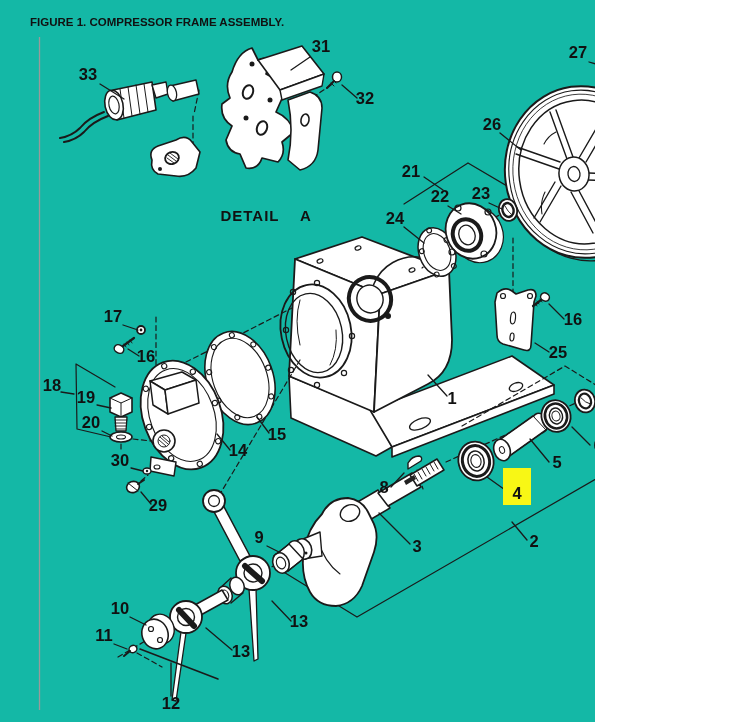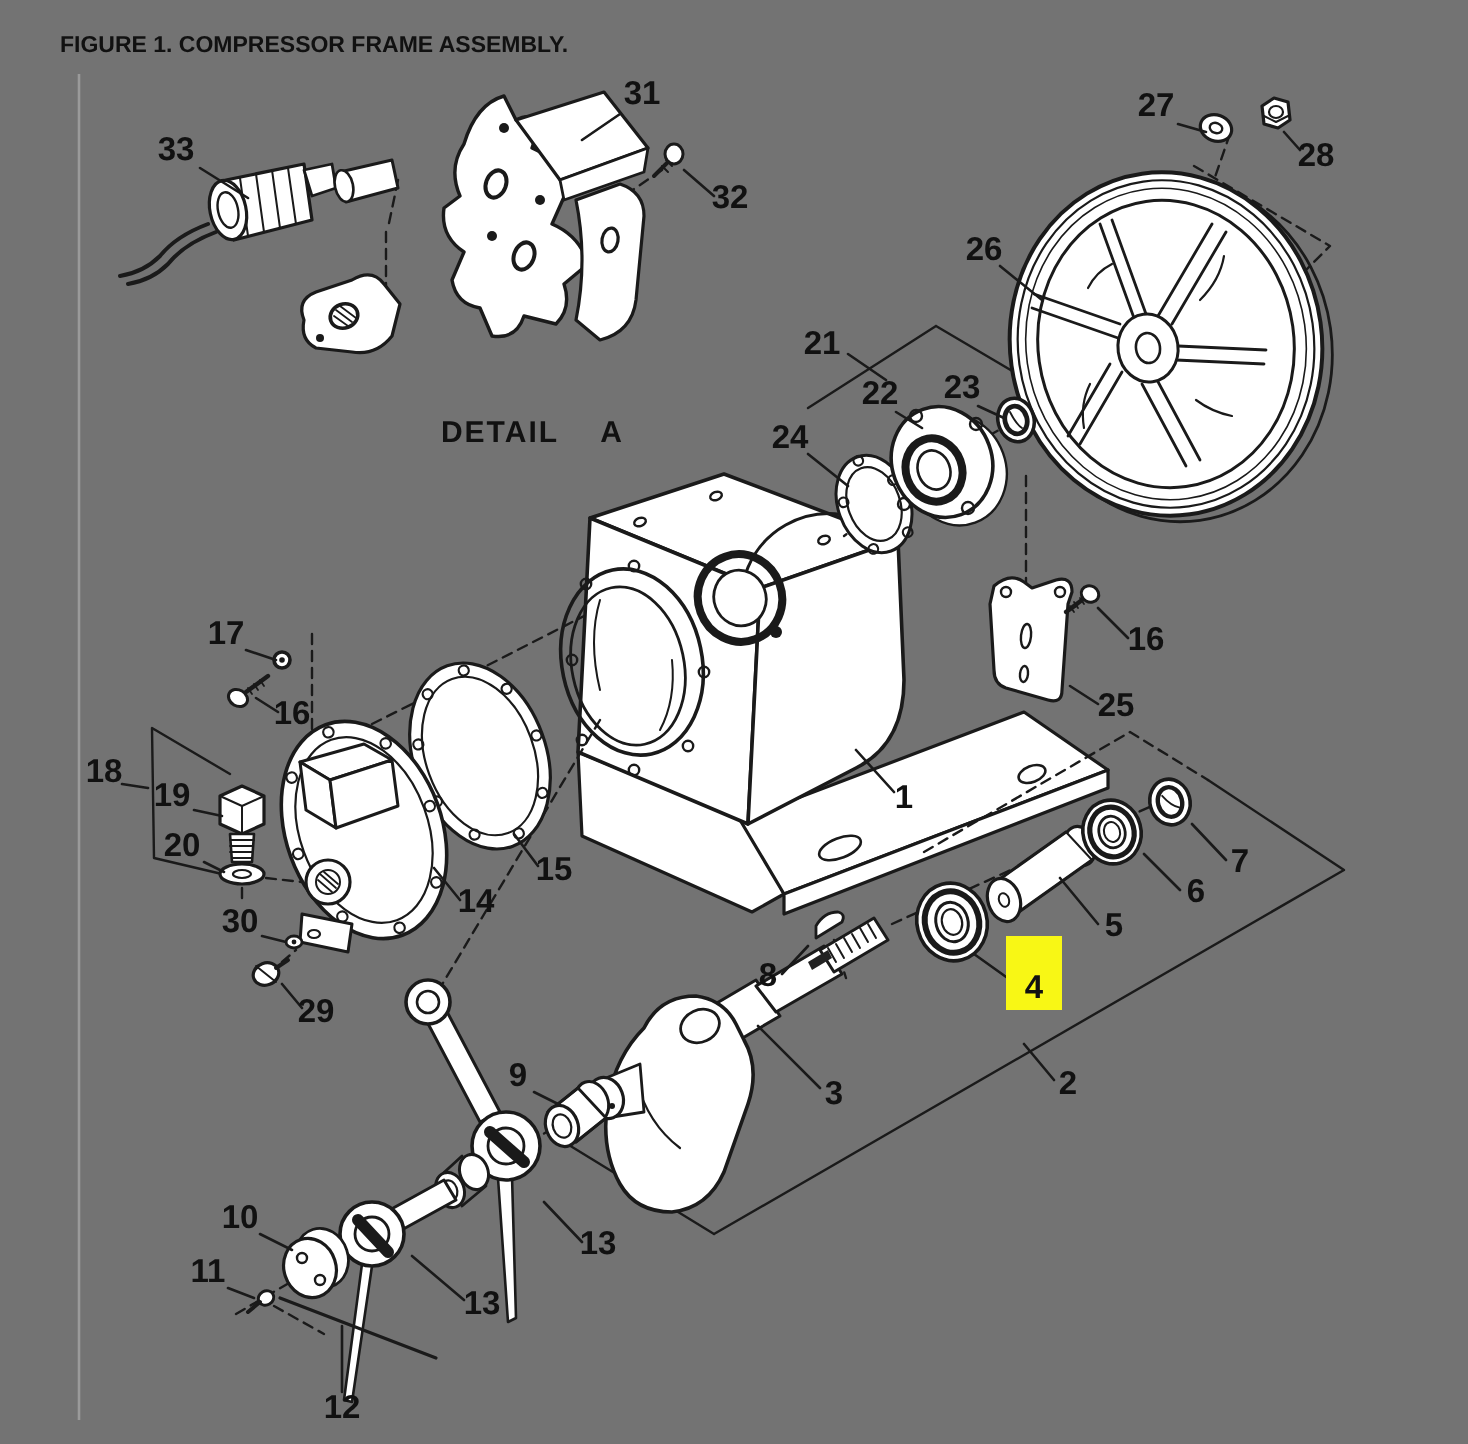--- a/index.html
+++ b/index.html
@@ -1,16 +1,16 @@
 <!DOCTYPE html>
 <html><head>
 <meta charset="utf-8">
 <style>
   html,body{margin:0;padding:0;background:#ffffff;}
-  #stage{position:relative;width:734px;height:722px;background:#737373;overflow:hidden;}
+  #stage{position:relative;width:595px;height:722px;background:#14b8a6;overflow:hidden;}
   svg{display:block;}
   .ink{stroke:#1a1a1a;fill:none;stroke-linecap:round;stroke-linejoin:round;}
   .w{fill:#ffffff;stroke:#1a1a1a;stroke-linejoin:round;stroke-linecap:round;}
   .callout{font-family:"Liberation Sans","DejaVu Sans",sans-serif;font-weight:bold;font-size:16.5px;fill:#111111;text-anchor:middle;}
   .title-text{font-family:"Liberation Sans","DejaVu Sans",sans-serif;font-weight:bold;font-size:11.5px;fill:#111111;}
   .detail-text{font-family:"Liberation Sans","DejaVu Sans",sans-serif;font-weight:bold;font-size:15px;fill:#111111;letter-spacing:1px;}
 </style>
 </head>
 <body>
 

